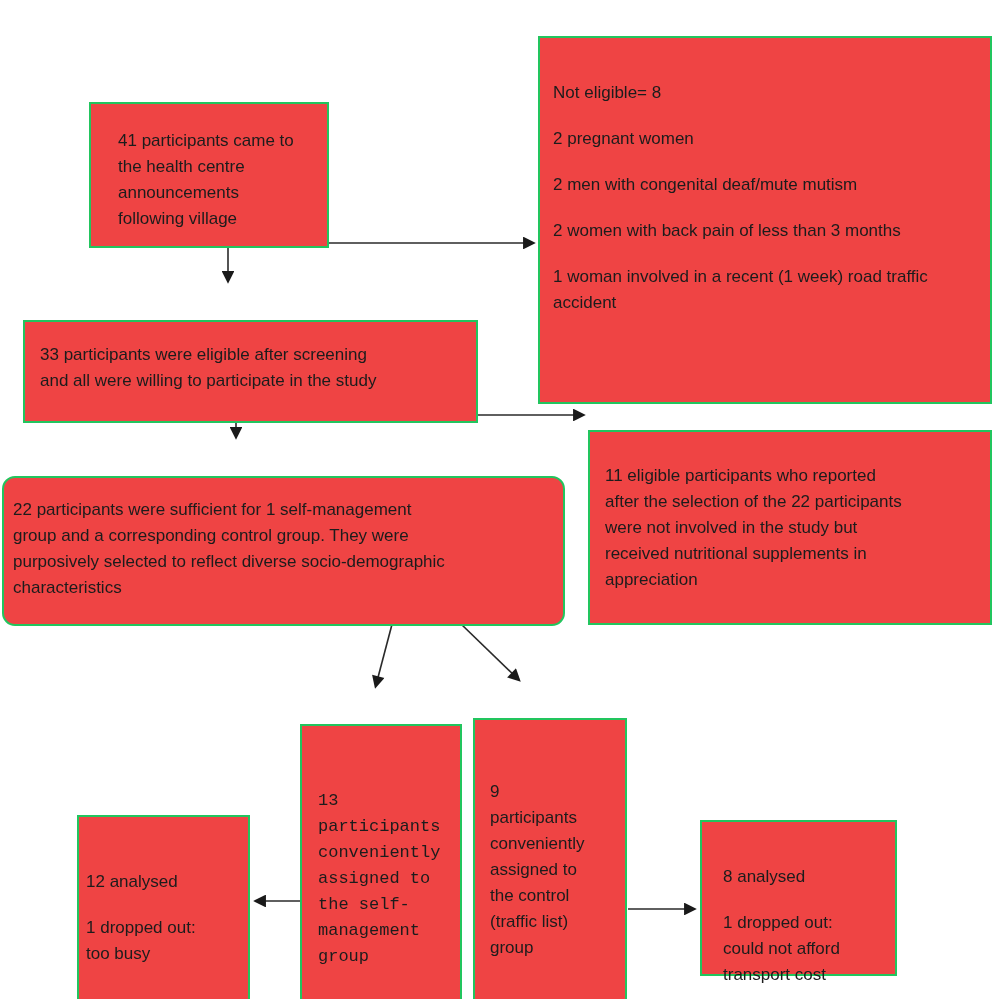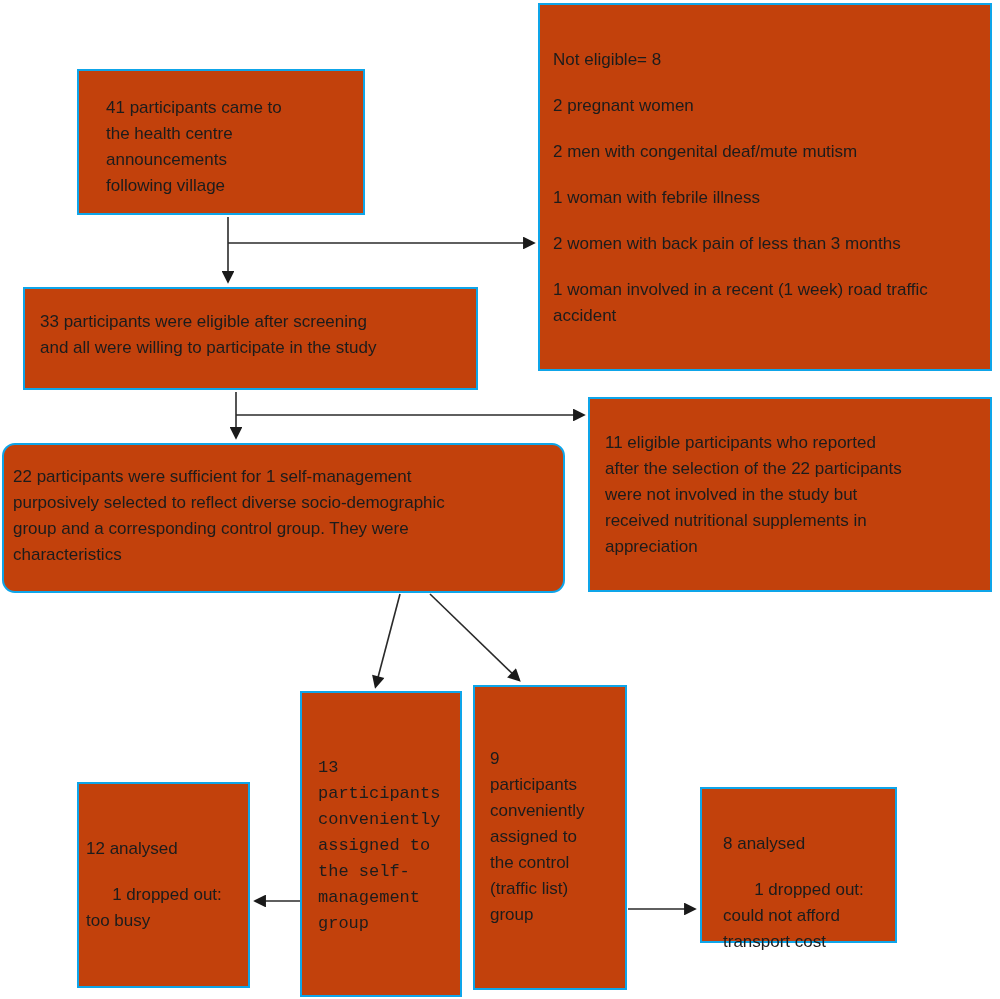--- a/index.html
+++ b/index.html
@@ -10,27 +10,28 @@
     background: #ffffff;
     font-family: "Liberation Sans", "DejaVu Sans", sans-serif;
     color: #1c1c1c;
     font-size: 17px;
     line-height: 26px;
     overflow: hidden;
   }
   .box {
     position: absolute;
     box-sizing: border-box;
-    background: #c2410c;
-    border: 2px solid #0ea5e9;
+    background: #ef4444;
+    border: 2px solid #22c55e;
+    margin-top: 33px;
   }
   .bline { white-space: nowrap; }
   .para  { margin-bottom: 20px; white-space: normal; }
   .para:last-child { margin-bottom: 0; }
-  .gap-t { margin-top: 20px; text-align: center; }
+  .gap-t { margin-top: 20px; }
   .arrows {
     position: absolute;
     left: 0; top: 0;
     width: 1000px; height: 999px;
     pointer-events: none;
   }
   .arrows path {
     stroke: #2a2a2a;
     stroke-width: 1.6;
     fill: none;
@@ -50,45 +51,44 @@
     <path d="M228 217 V280" marker-end="url(#ah)"></path>
     <path d="M228 243 H532" marker-end="url(#ah)"></path>
     <path d="M236 392 V436" marker-end="url(#ah)"></path>
     <path d="M236 415 H582" marker-end="url(#ah)"></path>
     <path d="M400 594 L376 685" marker-end="url(#ah)"></path>
     <path d="M430 594 L518 679" marker-end="url(#ah)"></path>
     <path d="M300 901 H257" marker-end="url(#ah)"></path>
     <path d="M628 909 H693" marker-end="url(#ah)"></path>
   </svg>
 
-  <div class="box" style="left:77px; top:69px; width:288px; height:146px; padding:24px 0 0 27px;">
+  <div class="box" style="left:89px; top:69px; width:240px; height:146px; padding:24px 0 0 27px;">
     <div class="bline">41 participants came to</div>
     <div class="bline">the health centre</div>
     <div class="bline">announcements</div>
     <div class="bline">following village</div>
   </div>
 
   <div class="box" style="left:538px; top:3px; width:454px; height:368px; padding:42px 10px 0 13px;">
     <div class="para">Not eligible= 8</div>
     <div class="para">2 pregnant women</div>
     <div class="para">2 men with congenital deaf/mute mutism</div>
-    <div class="para">1 woman with febrile illness</div>
     <div class="para">2 women with back pain of less than 3 months</div>
     <div class="para">1 woman involved in a recent (1 week) road traffic accident</div>
   </div>
 
   <div class="box" style="left:23px; top:287px; width:455px; height:103px; padding:20px 0 0 15px;">
     <div class="bline">33 participants were eligible after screening</div>
     <div class="bline">and all were willing to participate in the study</div>
   </div>
 
   <div class="box" style="left:2px; top:443px; width:563px; height:150px; padding:19px 0 0 9px;border-radius:13px;">
     <div class="bline">22 participants were sufficient for 1 self-management</div>
+    <div class="bline">group and a corresponding control group. They were</div>
     <div class="bline">purposively selected to reflect diverse socio-demographic</div>
-    <div class="bline">group and a corresponding control group. They were</div>
     <div class="bline">characteristics</div>
   </div>
 
   <div class="box" style="left:588px; top:397px; width:404px; height:195px; padding:31px 0 16px 15px;">
     <div class="bline">11 eligible participants who reported</div>
     <div class="bline">after the selection of the 22 participants</div>
     <div class="bline">were not involved in the study but</div>
     <div class="bline">received nutritional supplements in</div>
     <div class="bline">appreciation</div>
   </div>

